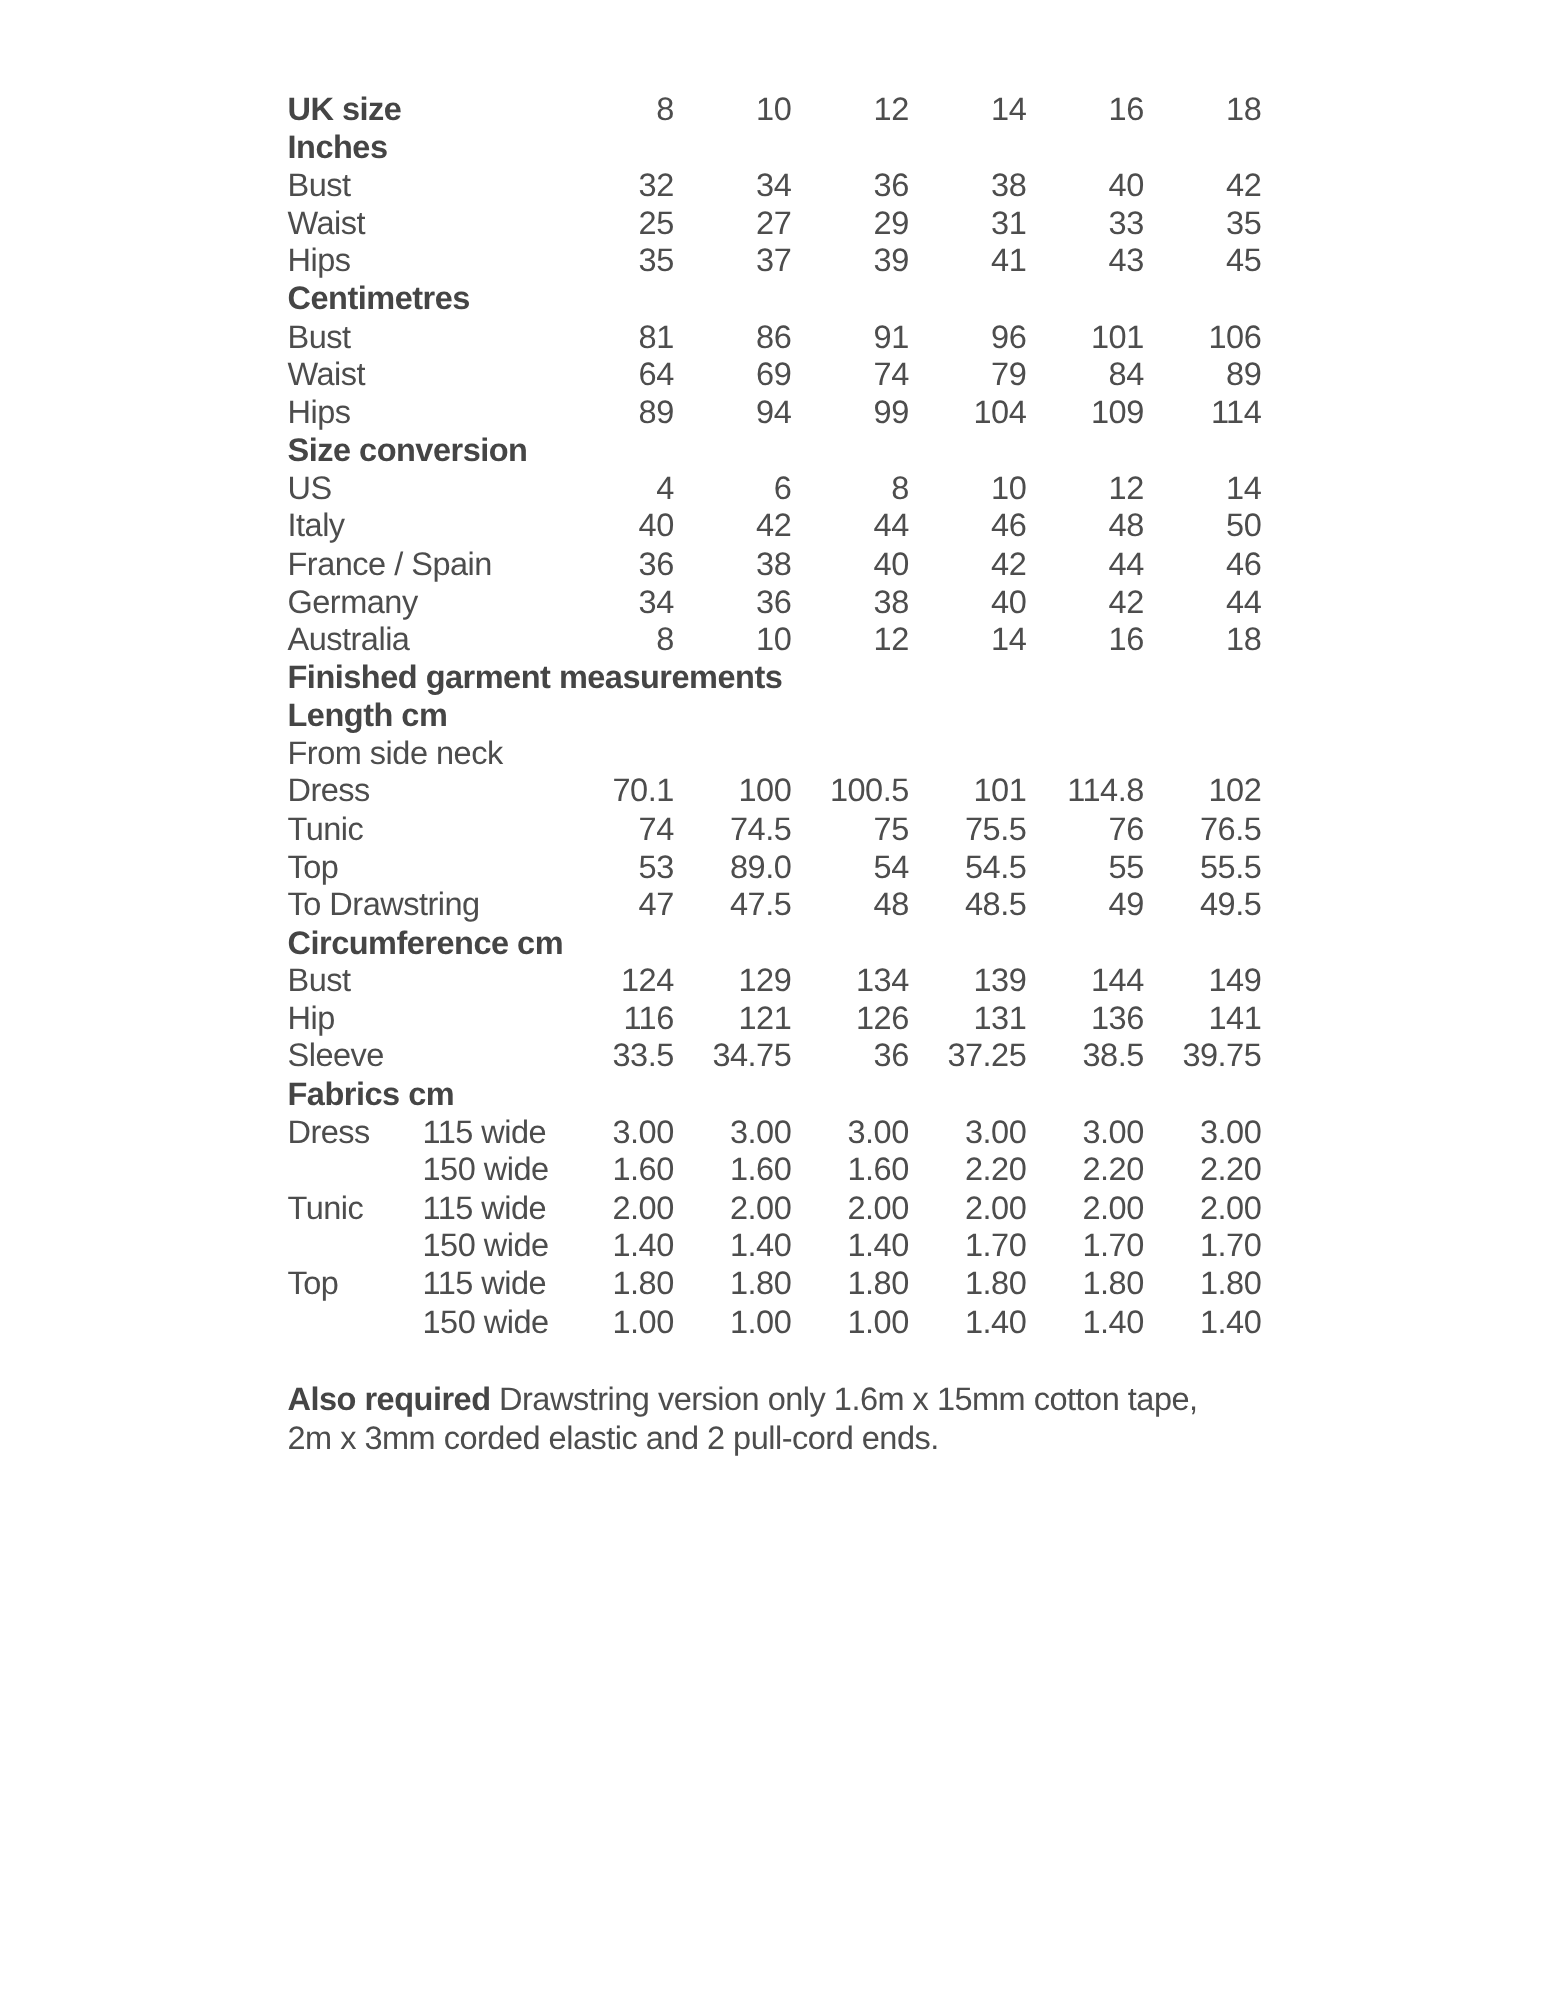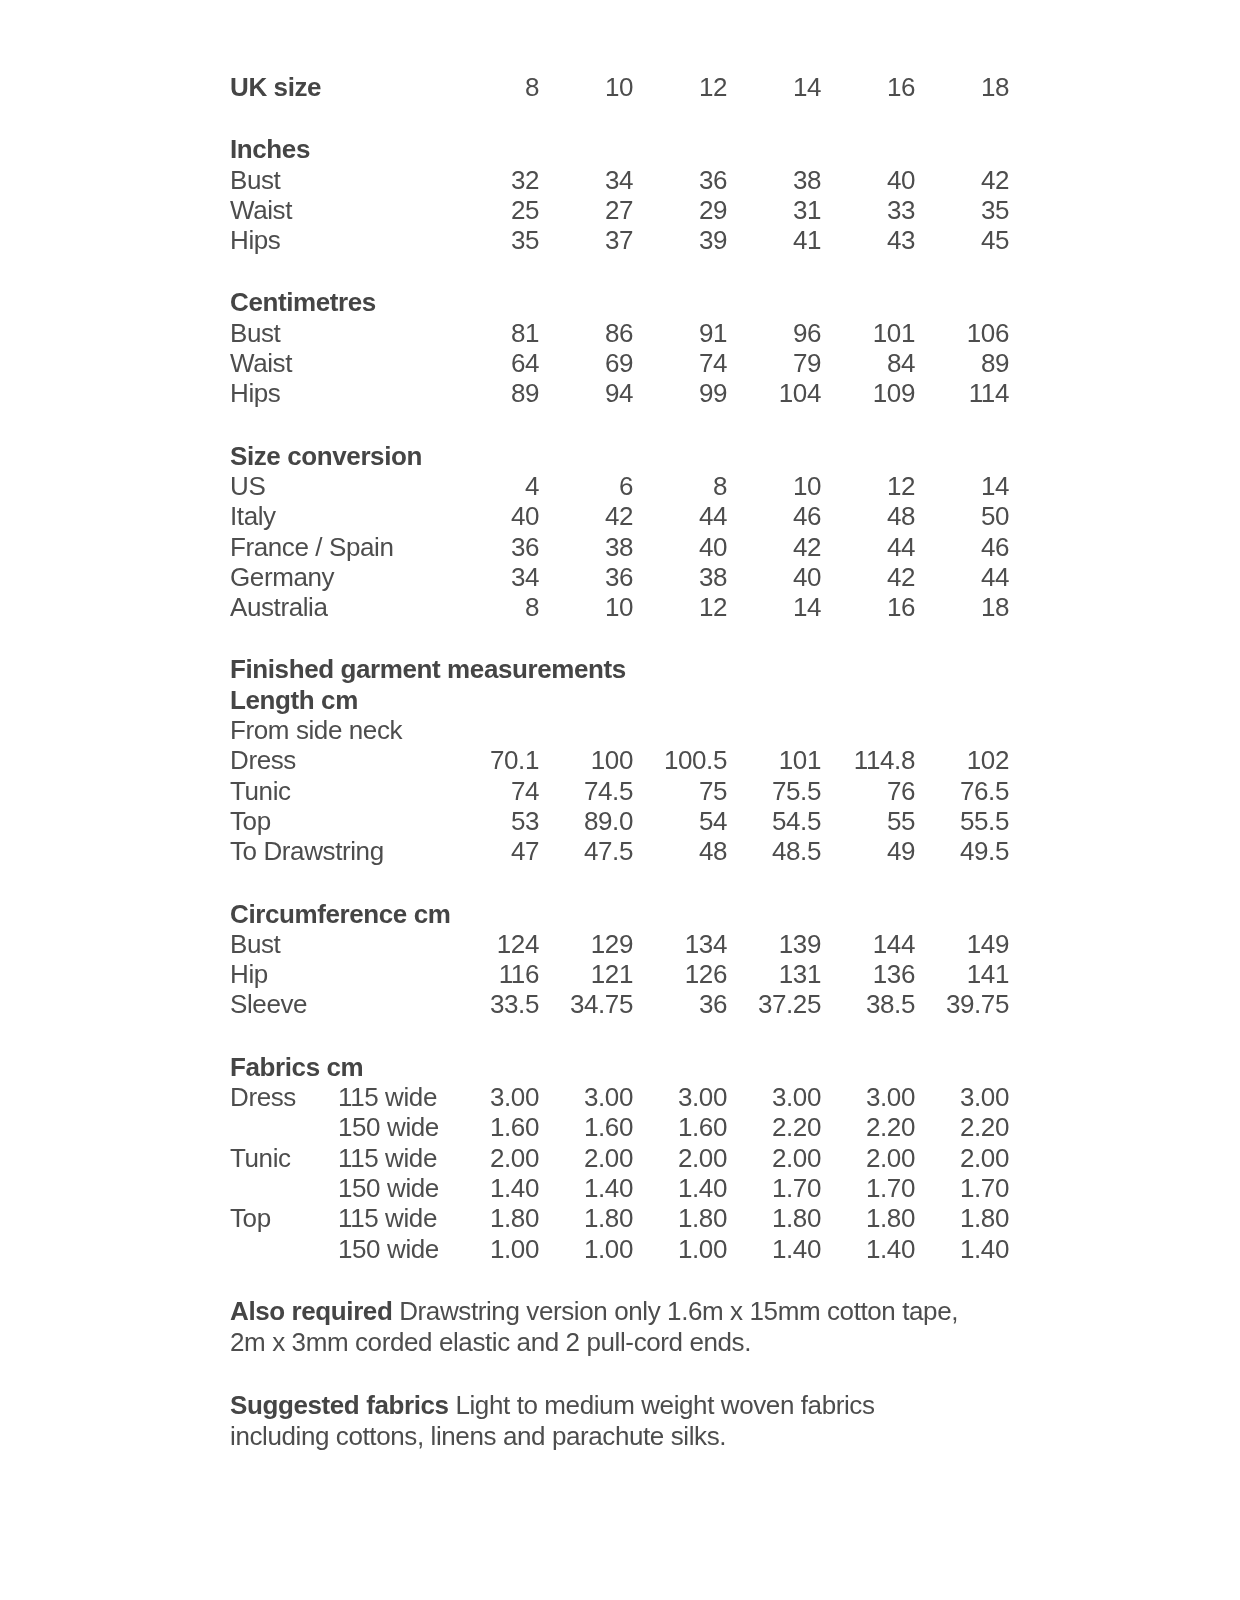--- a/index.html
+++ b/index.html
@@ -45,21 +45,20 @@
     width: 94px;
     flex: 0 0 94px;
     text-align: right;
     white-space: nowrap;
   }
   .heading {
     font-weight: bold;
     color: #454545;
   }
   .section {
-    margin-top: 32px;
   }
   .note-para {
     width: 800px;
     margin: 32px 0 0 0;
     font-size: 26px;
     line-height: 31px;
     letter-spacing: -0.4px;
   }
   .note-line {
     display: block;
@@ -323,17 +322,13 @@
           </div>
         </div>
       </div>
   </div>
 
   <p class="note-para">
     <span class="note-line"><span class="note-prefix">Also required</span> <span>Drawstring version only 1.6m x 15mm cotton tape,</span></span>
     <span class="note-line">2m x 3mm corded elastic and 2 pull-cord ends.</span>
   </p>
 
-  <p class="note-para">
-    <span class="note-line"><span class="note-prefix">Suggested fabrics</span> <span>Light to medium weight woven fabrics</span></span>
-    <span class="note-line">including cottons, linens and parachute silks.</span>
-  </p>
 </div>
 
 </body></html>

